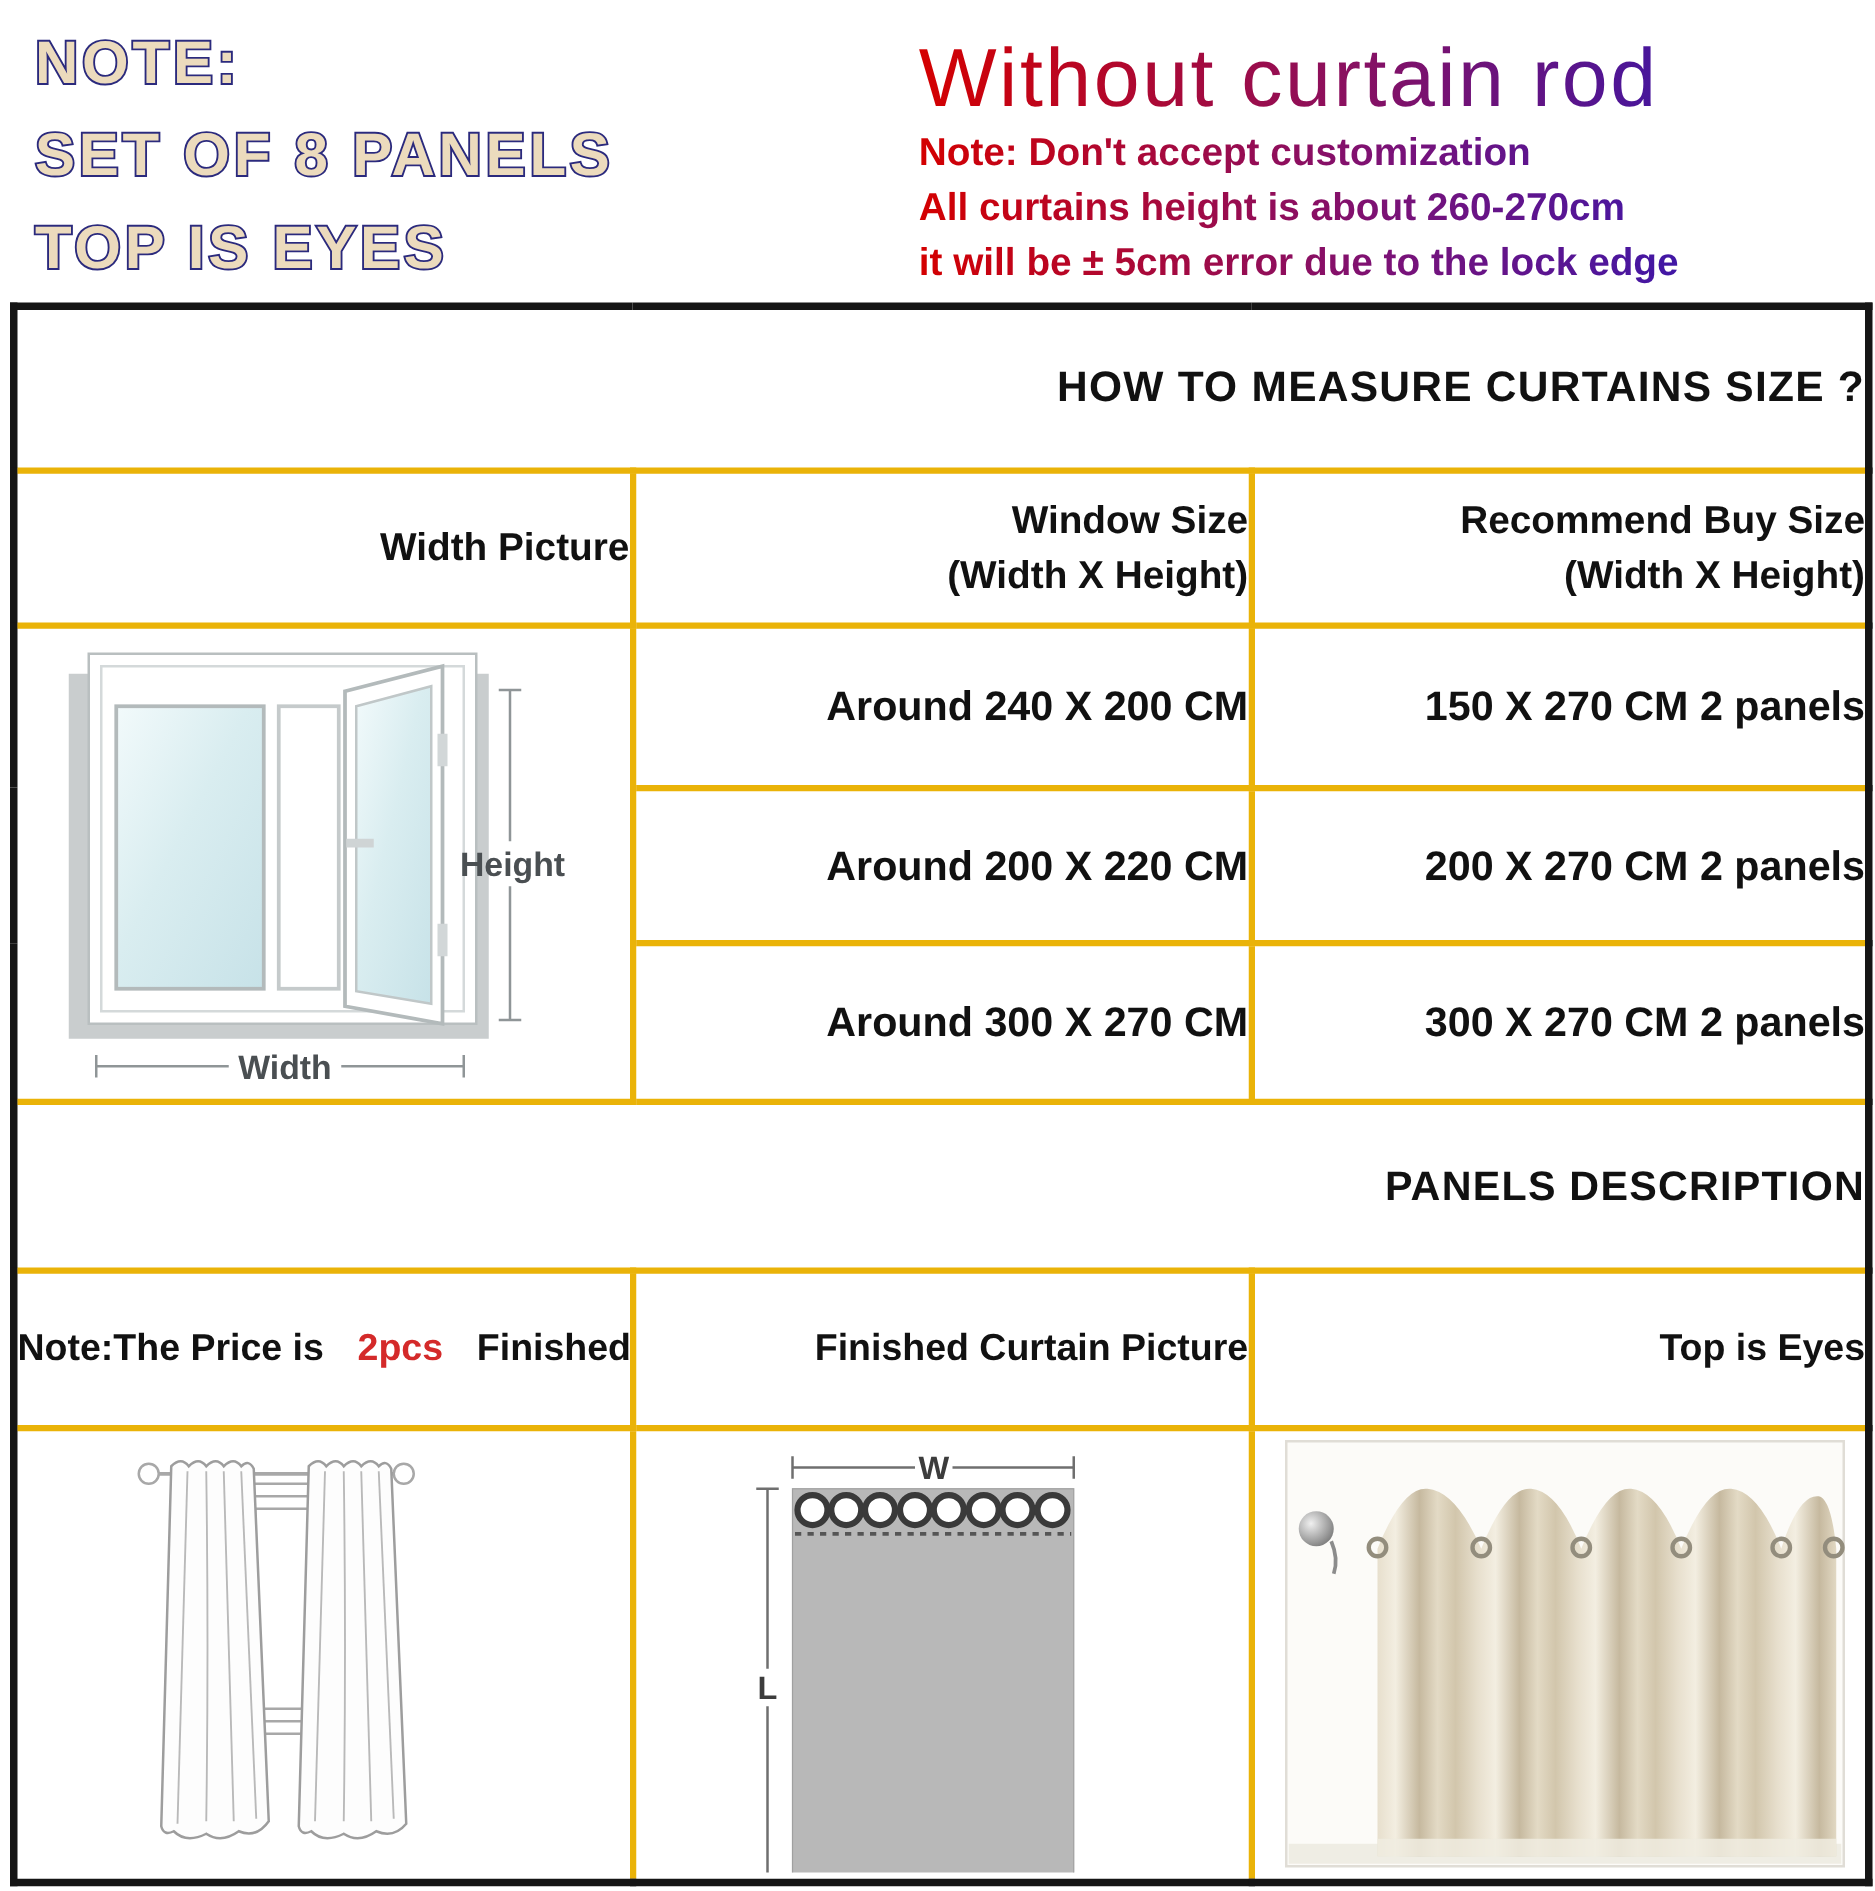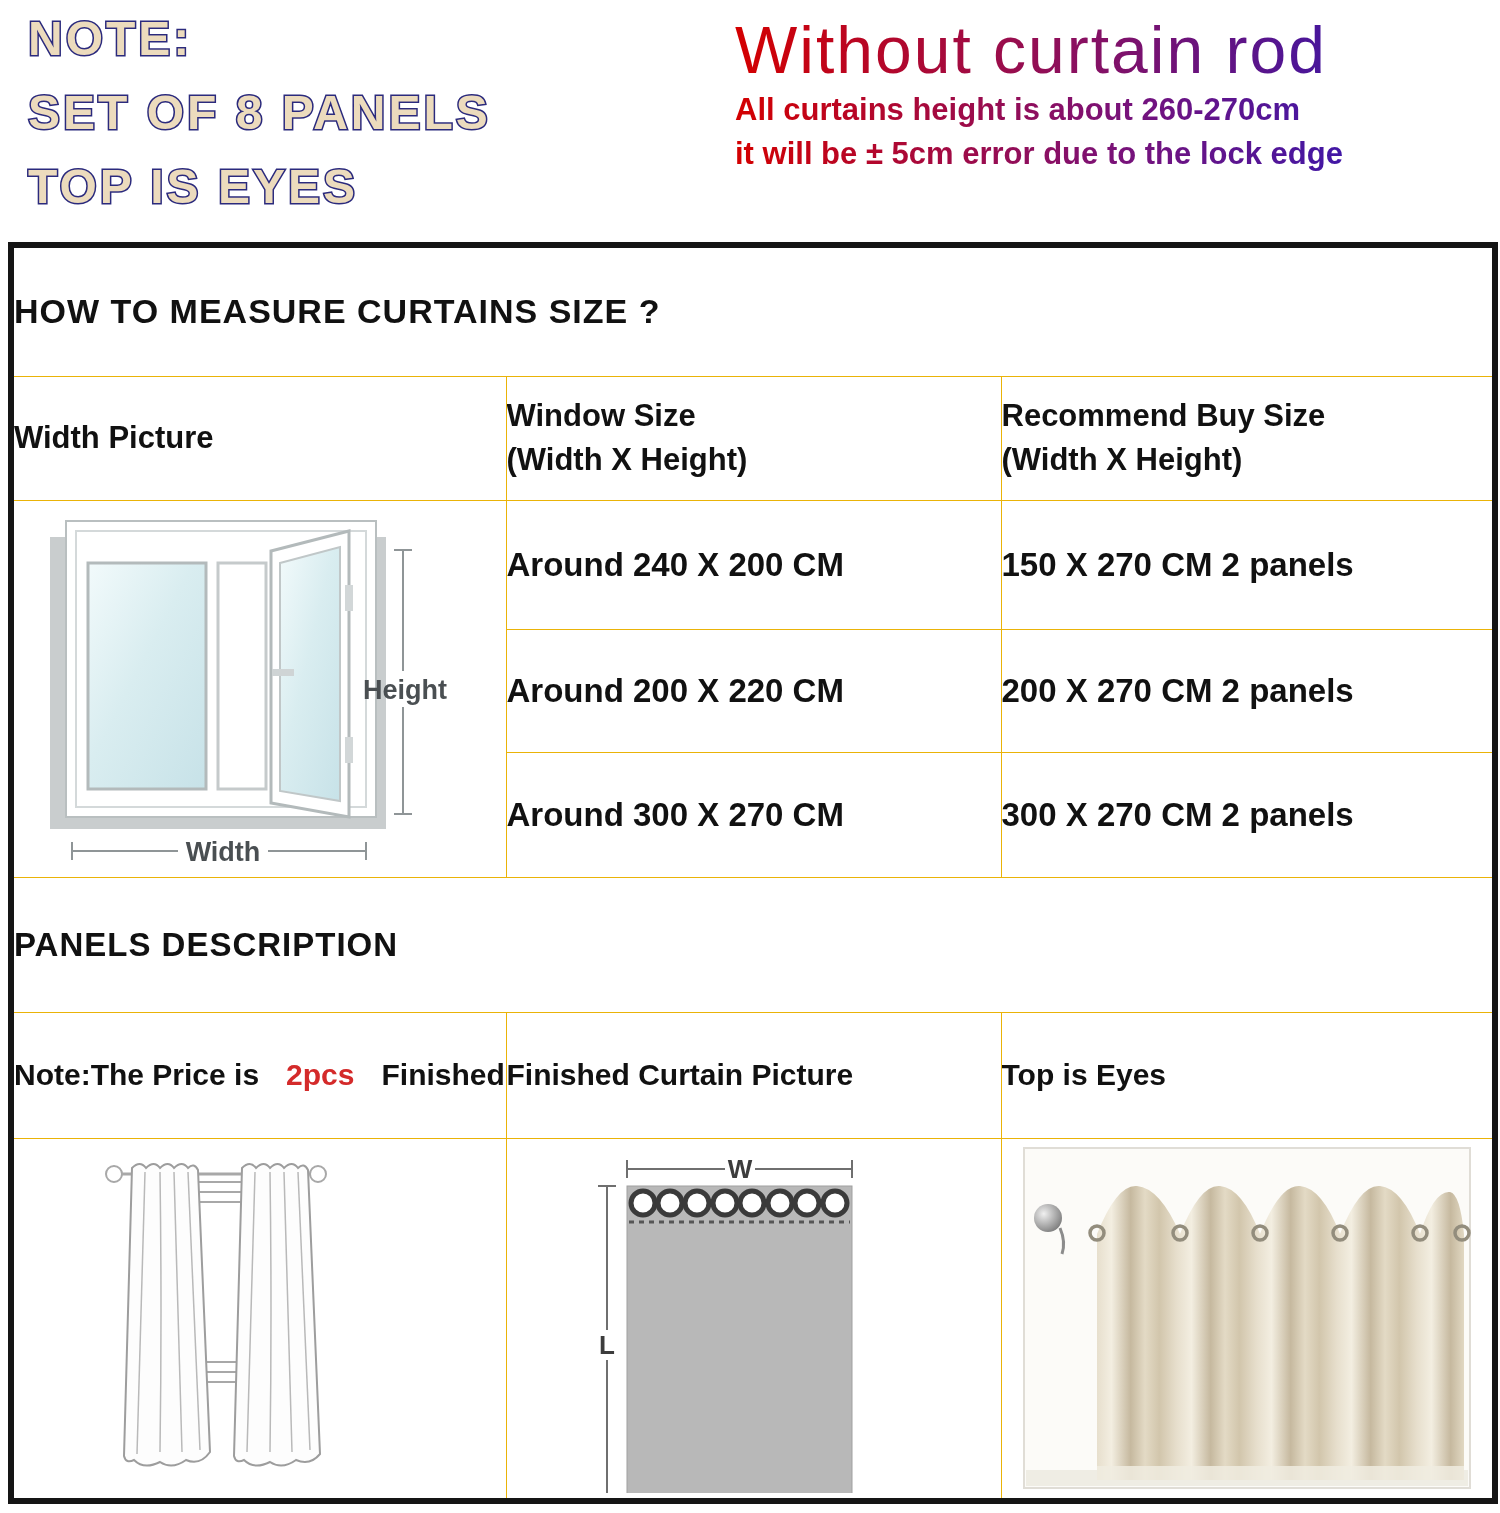--- a/index.html
+++ b/index.html
@@ -1,19 +1,19 @@
 <!DOCTYPE html>
 <html><head>
 <meta charset="utf-8">
 <style>
   html,body{margin:0;padding:0;background:#ffffff;}
   body{width:1500px;height:1513px;position:relative;font-family:"Liberation Sans",sans-serif;color:#111;overflow:hidden;}
 
   
-  .hdr{position:absolute;left:0;top:0;width:1500px;height:207px;}
+  .hdr{position:absolute;left:0;top:12px;width:1500px;height:207px;}
   .note-block{position:absolute;left:28px;top:2px;}
   .note-line{
     font-weight:800;
     font-size:48px;
     line-height:74px;
     letter-spacing:3px;
     color:#ecdbbd;
     -webkit-text-stroke:3px #2b2a7d;
     paint-order:stroke fill;
     white-space:nowrap;
@@ -40,22 +40,22 @@
     color:transparent;
   }
 
   
   table.measure{
     position:absolute;left:8px;top:242px;
     width:1484px;border-collapse:collapse;table-layout:fixed;
     border:6px solid #151515;
   }
   table.measure td{
-    border:1px solid #eab308;
-    text-align:left;vertical-align:middle;
+    border:5px solid #eab308;
+    text-align:right;vertical-align:middle;
     padding:0;overflow:hidden;
   }
   tr.r-title{height:131px;}
   tr.r-cols{height:124px;}
   tr.r-s1{height:129px;}
   tr.r-s2{height:123px;}
   tr.r-s3{height:125px;}
   tr.r-prod{height:135px;}
   tr.r-lbl{height:126px;}
   tr.r-img{height:363px;}
@@ -73,20 +73,21 @@
 <body>
 
 <div class="hdr">
   <div class="note-block">
     <div class="note-line">NOTE:</div>
     <div class="note-line">SET OF 8 PANELS</div>
     <div class="note-line">TOP IS EYES</div>
   </div>
   <div class="rt-block">
     <div class="headline">Without curtain rod</div>
+    <div class="sub-note">Note: Don't accept customization</div>
     <div class="sub-note">All curtains height is about 260-270cm</div>
     <div class="sub-note">it will be ± 5cm error due to the lock edge</div>
   </div>
 </div>
 
 <table class="measure">
   <colgroup>
       <col style="width:495px">
       <col style="width:495px">
       <col style="width:494px">

